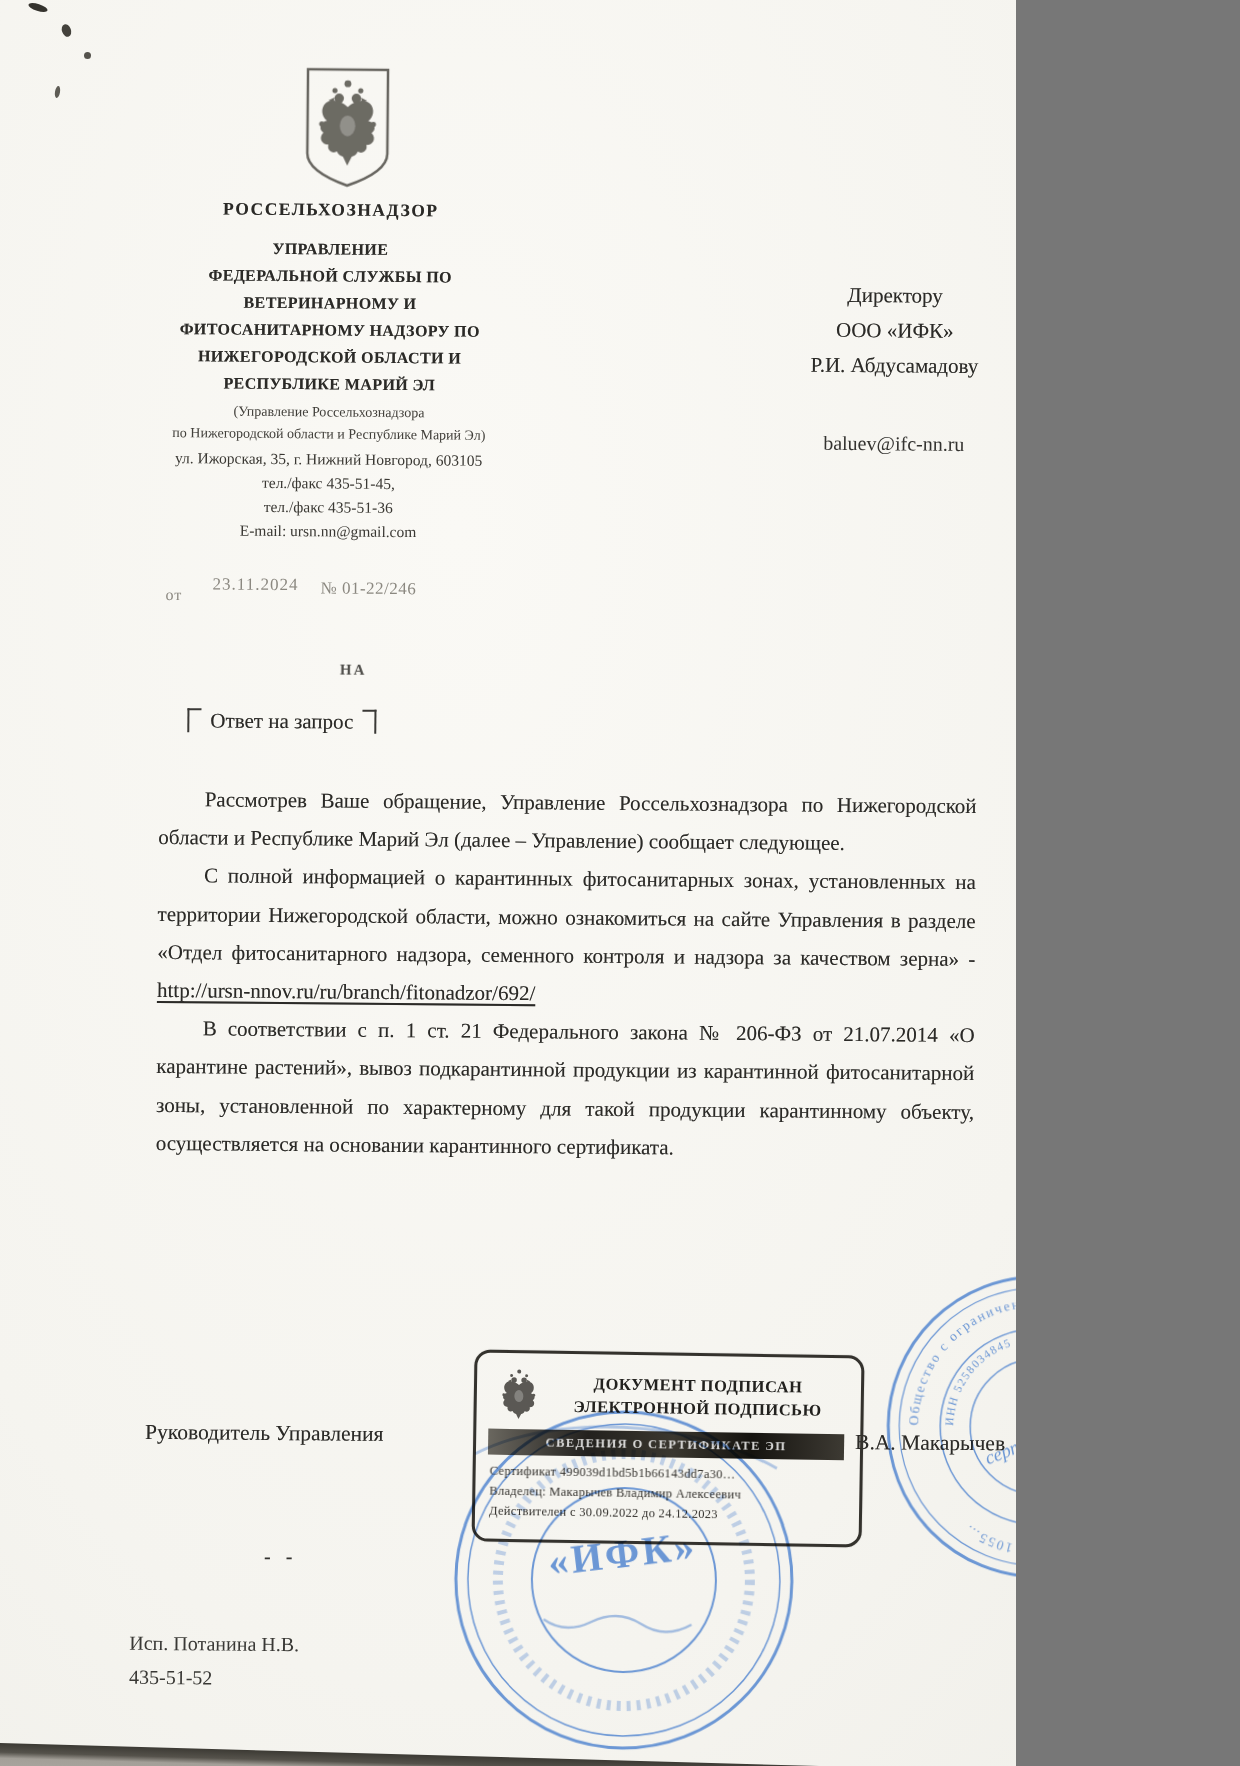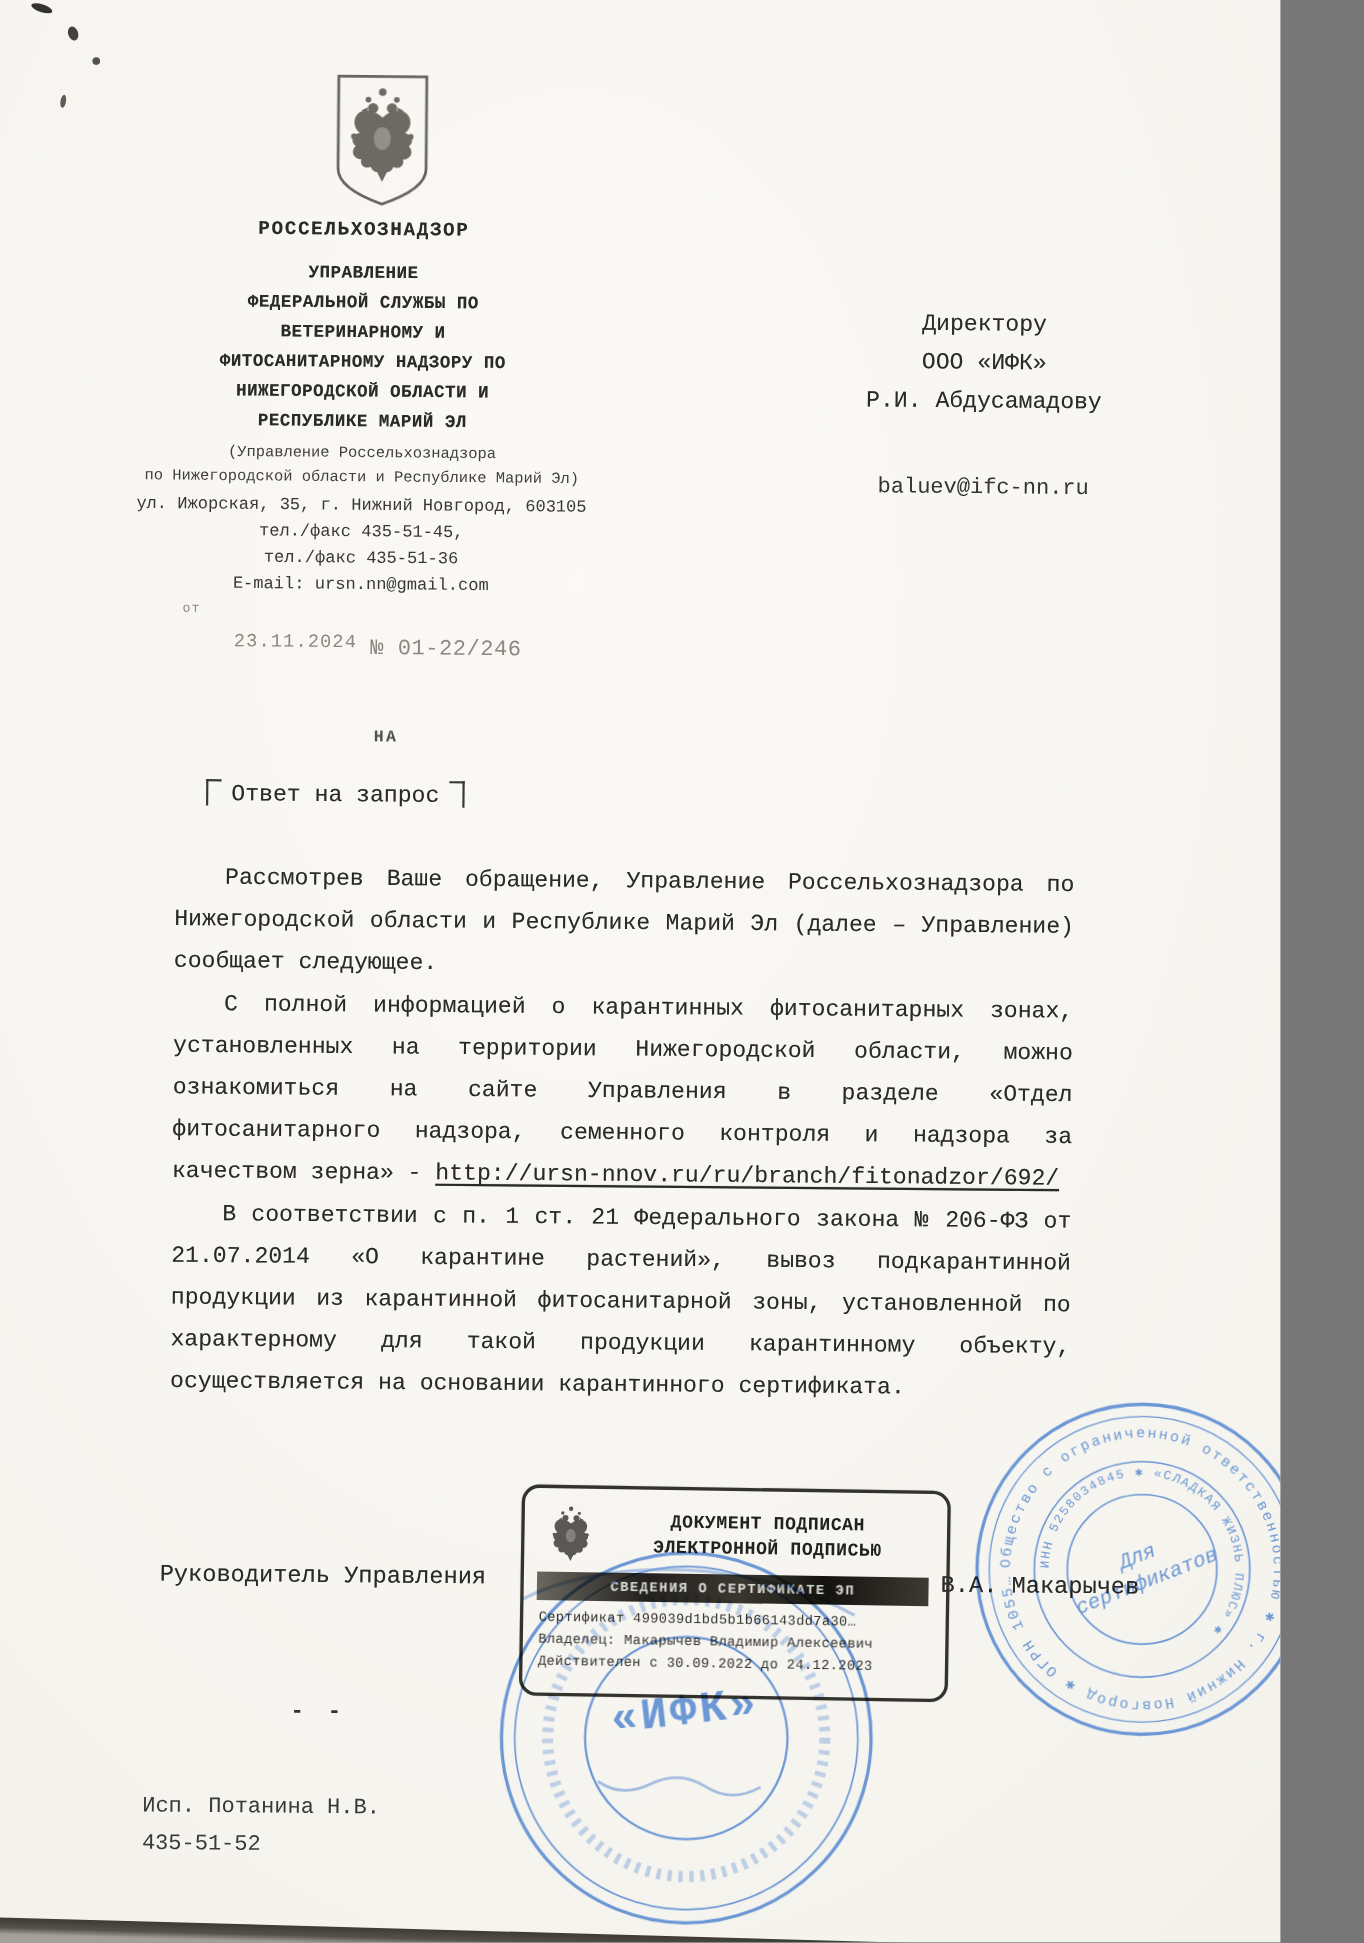--- a/index.html
+++ b/index.html
@@ -1,38 +1,38 @@
 <!DOCTYPE html>
 <html><head>
 <meta charset="utf-8">
 <style>
   html,body{margin:0;padding:0;background:#777;}
   .page{
-    position:relative; width:1164px; height:1766px; overflow:hidden;
+    position:relative; width:1016px; height:1766px; overflow:hidden;
     background: radial-gradient(120% 120% at 45% 30%, #faf9f5 0%, #f5f4ef 55%, #edece6 100%);
-    font-family:Liberation Mono, monospace; color:#2b2a27;
+    font-family:Liberation Serif, serif; color:#2b2a27;
   }
   .abs{position:absolute;}
   .tilt{position:absolute; left:0; top:0; width:100%; height:100%;
         transform:rotate(0.5deg); transform-origin:620px 880px;}
   .ink{color:#2b2a27; text-shadow:0 0 0.6px rgba(43,42,39,.4);}
   .faded{color:#8b8880;}
   .center{text-align:center;}
 
   
   .emblem{left:291px; top:68px; width:100px; height:124px; color:#5d5b54; filter:blur(.3px); opacity:.9;}
   .agency{left:120px; top:202px; width:410px; font-size:17.5px; font-weight:bold; letter-spacing:1.5px;}
   .dept{left:95px; top:238px; width:460px; font-size:16px; font-weight:bold; line-height:27px; letter-spacing:.4px;}
   .altname{left:95px; top:404px; width:460px; font-size:14px; line-height:22px; color:#413f3a;}
   .addr{left:95px; top:450px; width:460px; font-size:15.5px; line-height:24px; color:#3a3833;}
 
   
-  .ref-prefix{left:163px; top:550px; font-size:12px; letter-spacing:1px;}
+  .ref-prefix{left:163px; top:590px; font-size:16px; letter-spacing:1px;}
   .ref-date{left:210px; top:578px; font-size:17px; letter-spacing:1px;}
-  .ref-num{left:334px; top:581px; font-size:20px; letter-spacing:.5px;}
+  .ref-num{left:318px; top:581px; font-size:17px; letter-spacing:.5px;}
   .na-mark{left:338px; top:664px; font-size:15px; font-weight:bold; color:#4f4e4a; filter:blur(.4px); letter-spacing:2px;}
 
   
   .recipient{left:755px; top:276px; width:270px; font-size:21px; line-height:35px;}
   .recipient-email{left:755px; top:430px; width:270px; font-size:20px; color:#343330;}
 
   
   .subject{left:186px; top:712px; font-size:21px;}
   .bracket{display:inline-block; width:12px; height:22px; vertical-align:-5px;}
   .bracket-l{border-left:2px solid #3a3936; border-top:2px solid #3a3936; margin-right:9px;}

